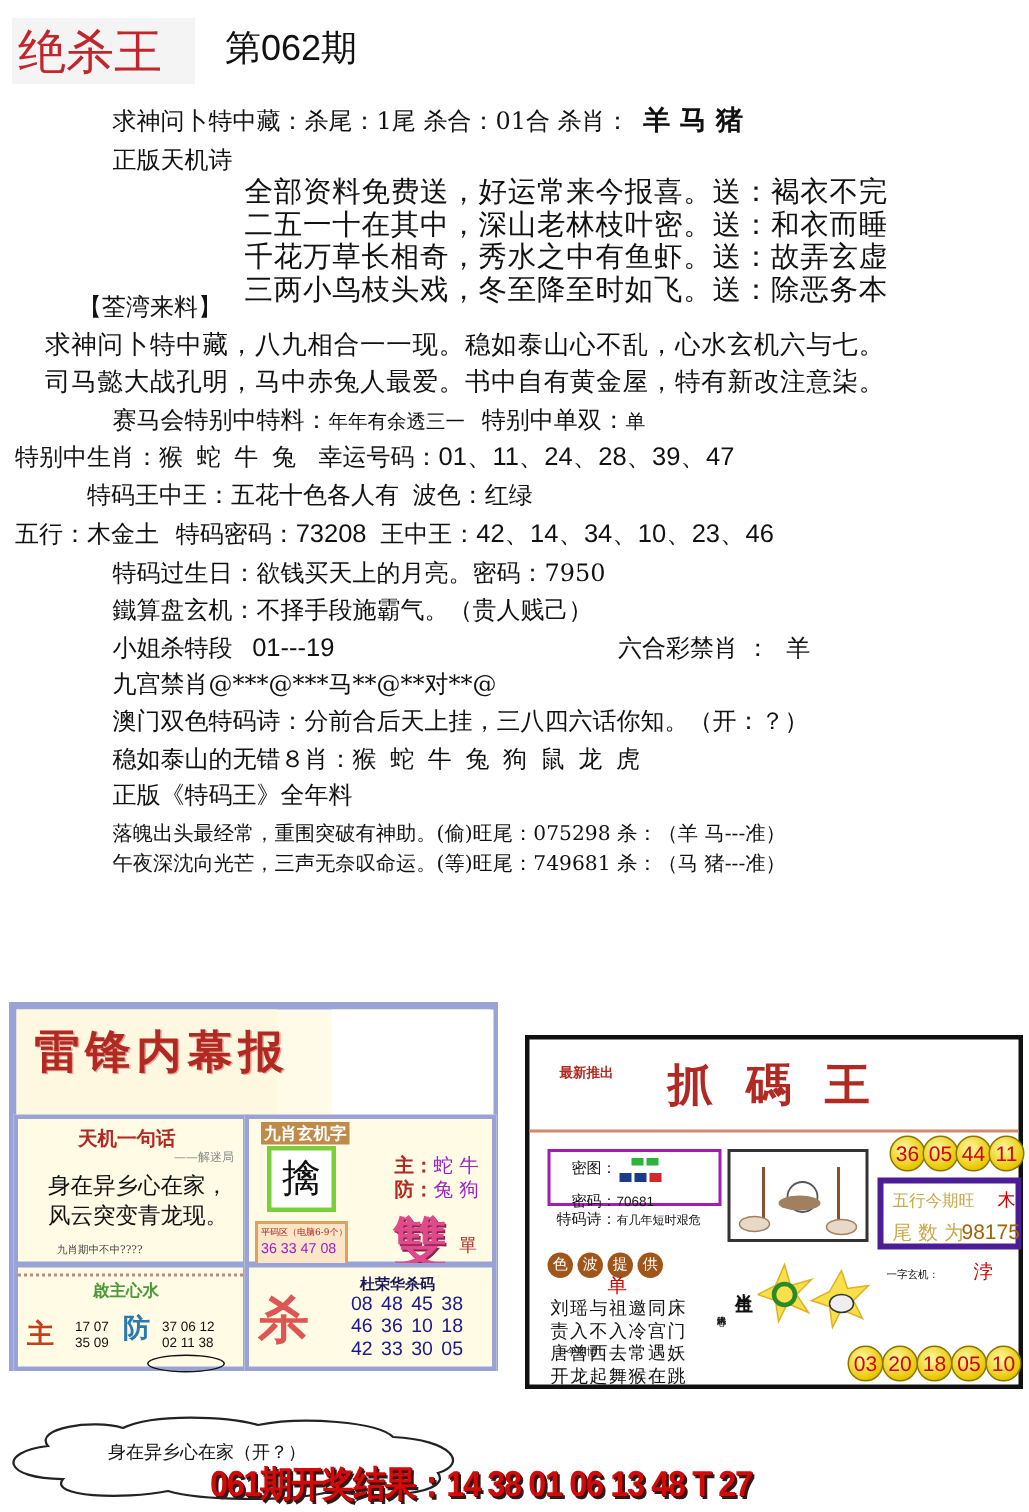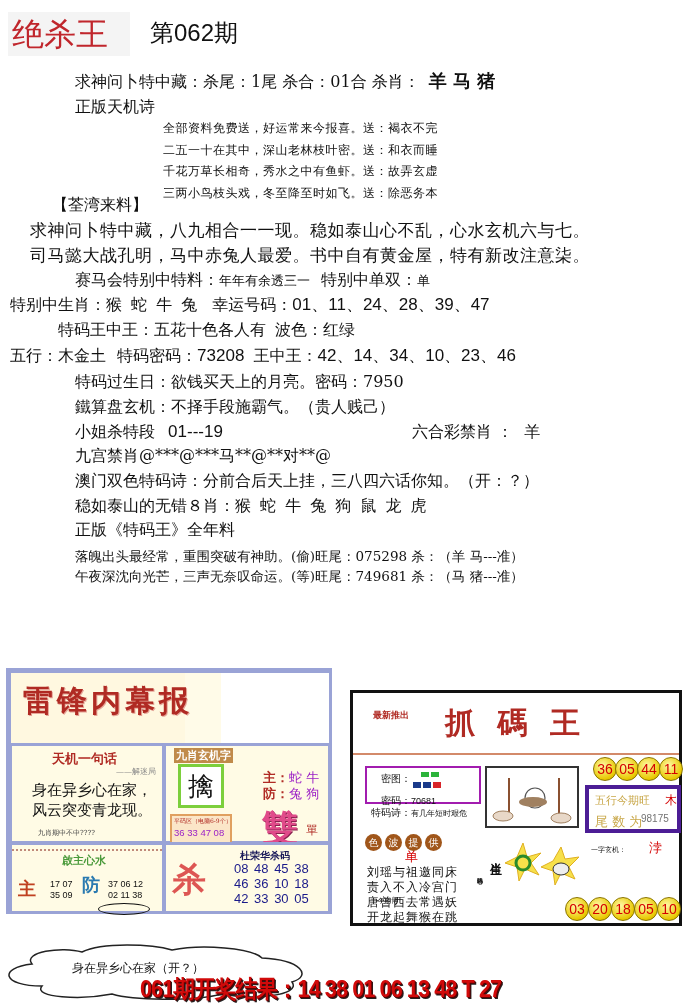--- a/index.html
+++ b/index.html
@@ -8,21 +8,21 @@
   .abs { position: absolute; white-space: nowrap; }
   .sans { font-family: "Liberation Sans", sans-serif; }
 
   
   #brand { left: 8px; top: 12px; width: 122px; height: 44px; background: #f4f4f4;
            color: #c0262c; font-size: 32px; line-height: 44px; padding-left: 4px;
            font-family: "DejaVu Sans", sans-serif; letter-spacing: 0px; }
   #issue { left: 150px; top: 16px; font-size: 24px; line-height: 34px; font-family: "Liberation Sans", sans-serif; text-align: right; }
 
   .line { font-size: 16px; line-height: 22px; }
-  .poem { font-size: 12px; line-height: 21.5px; letter-spacing: 0.5px; }
+  .poem { font-size: 19px; line-height: 21.5px; letter-spacing: 0.5px; }
 
   
   #panel-left { left: 6px; top: 668px; width: 326px; height: 246px; background: #fffbe8;
                 border: 5px solid #9aa3d6; }
   #panel-left-header { position:absolute; left:0; top:0; width: 174px; height: 72px; background: #fff8e0; }
   #lf-title { position:absolute; left: 12px; top: 8px; font-size: 30px; color: #b02a23; font-weight: bold;
               letter-spacing: 4px; text-shadow: 1px 1px 0 #e6a79a; }
   #panel-left-right-header { position:absolute; left: 210px; top: 0; width: 108px; height: 72px; background: #fff; }
   .lf-box { position:absolute; border: 3px solid #9aa3d6; background: #fffbe5; }
   #lf-box1 { left: -2px; top: 70px; width: 156px; height: 101px; }
@@ -220,21 +220,21 @@
     <div class="ball" style="left:0;">36</div>
     <div class="ball" style="left:22px;">05</div>
     <div class="ball" style="left:44px;">44</div>
     <div class="ball" style="left:66px;">11</div>
   </div>
 
   <div class="abs" style="left:232px; top:92px; width:96px; height:48px; border:4px solid #4c1d95;">
     <div class="abs" style="left:6px; top:4px; font-size:11px; color:#c9a84a;">五行今期旺</div>
     <div class="abs" style="left:76px; top:3px; font-size:12px; color:#d40000;">木</div>
     <div class="abs" style="left:6px; top:24px; font-size:13px; color:#c9a84a;">尾 数 为</div>
-    <div class="abs sans" style="left:52px; top:24px; font-size:10px; color:#737373;">98175</div>
+    <div class="abs sans" style="left:52px; top:24px; font-size:14px; color:#a16207;">98175</div>
   </div>
 
   <div class="abs" style="left:12px; top:138px; height:20px;">
     <span style="display:inline-block; width:17px; height:17px; border-radius:50%; background:#a0561a; color:#fff; font-size:10px; line-height:17px; text-align:center; margin-right:3px;">色</span><span style="display:inline-block; width:17px; height:17px; border-radius:50%; background:#a0561a; color:#fff; font-size:10px; line-height:17px; text-align:center; margin-right:3px;">波</span><span style="display:inline-block; width:17px; height:17px; border-radius:50%; background:#a0561a; color:#fff; font-size:10px; line-height:17px; text-align:center; margin-right:3px;">提</span><span style="display:inline-block; width:17px; height:17px; border-radius:50%; background:#a0561a; color:#fff; font-size:10px; line-height:17px; text-align:center;">供</span>
   </div>
 
   <div class="abs" style="left:24px; top:160px; font-size:7px;margin-top:43px;">今期博</div>
   <div class="abs" style="left:52px; top:155px; font-size:13px; color:#d40000;">单</div>
 
   <div class="abs" style="left:14px; top:172px; font-size:12px; line-height:15px; letter-spacing:1px;">

